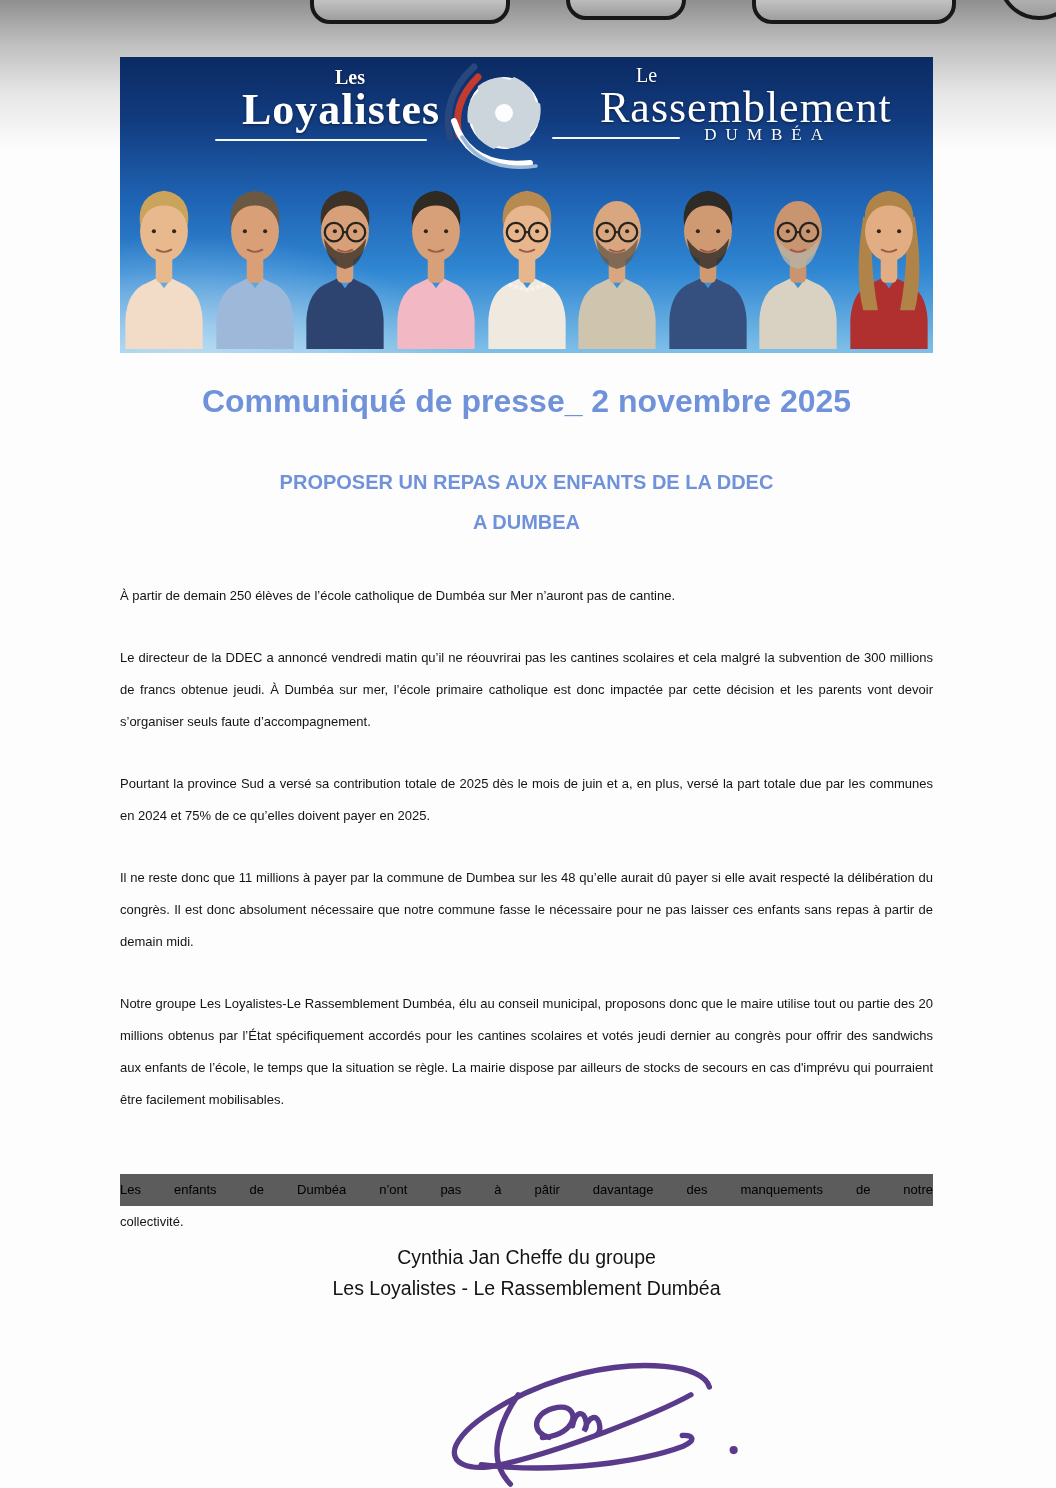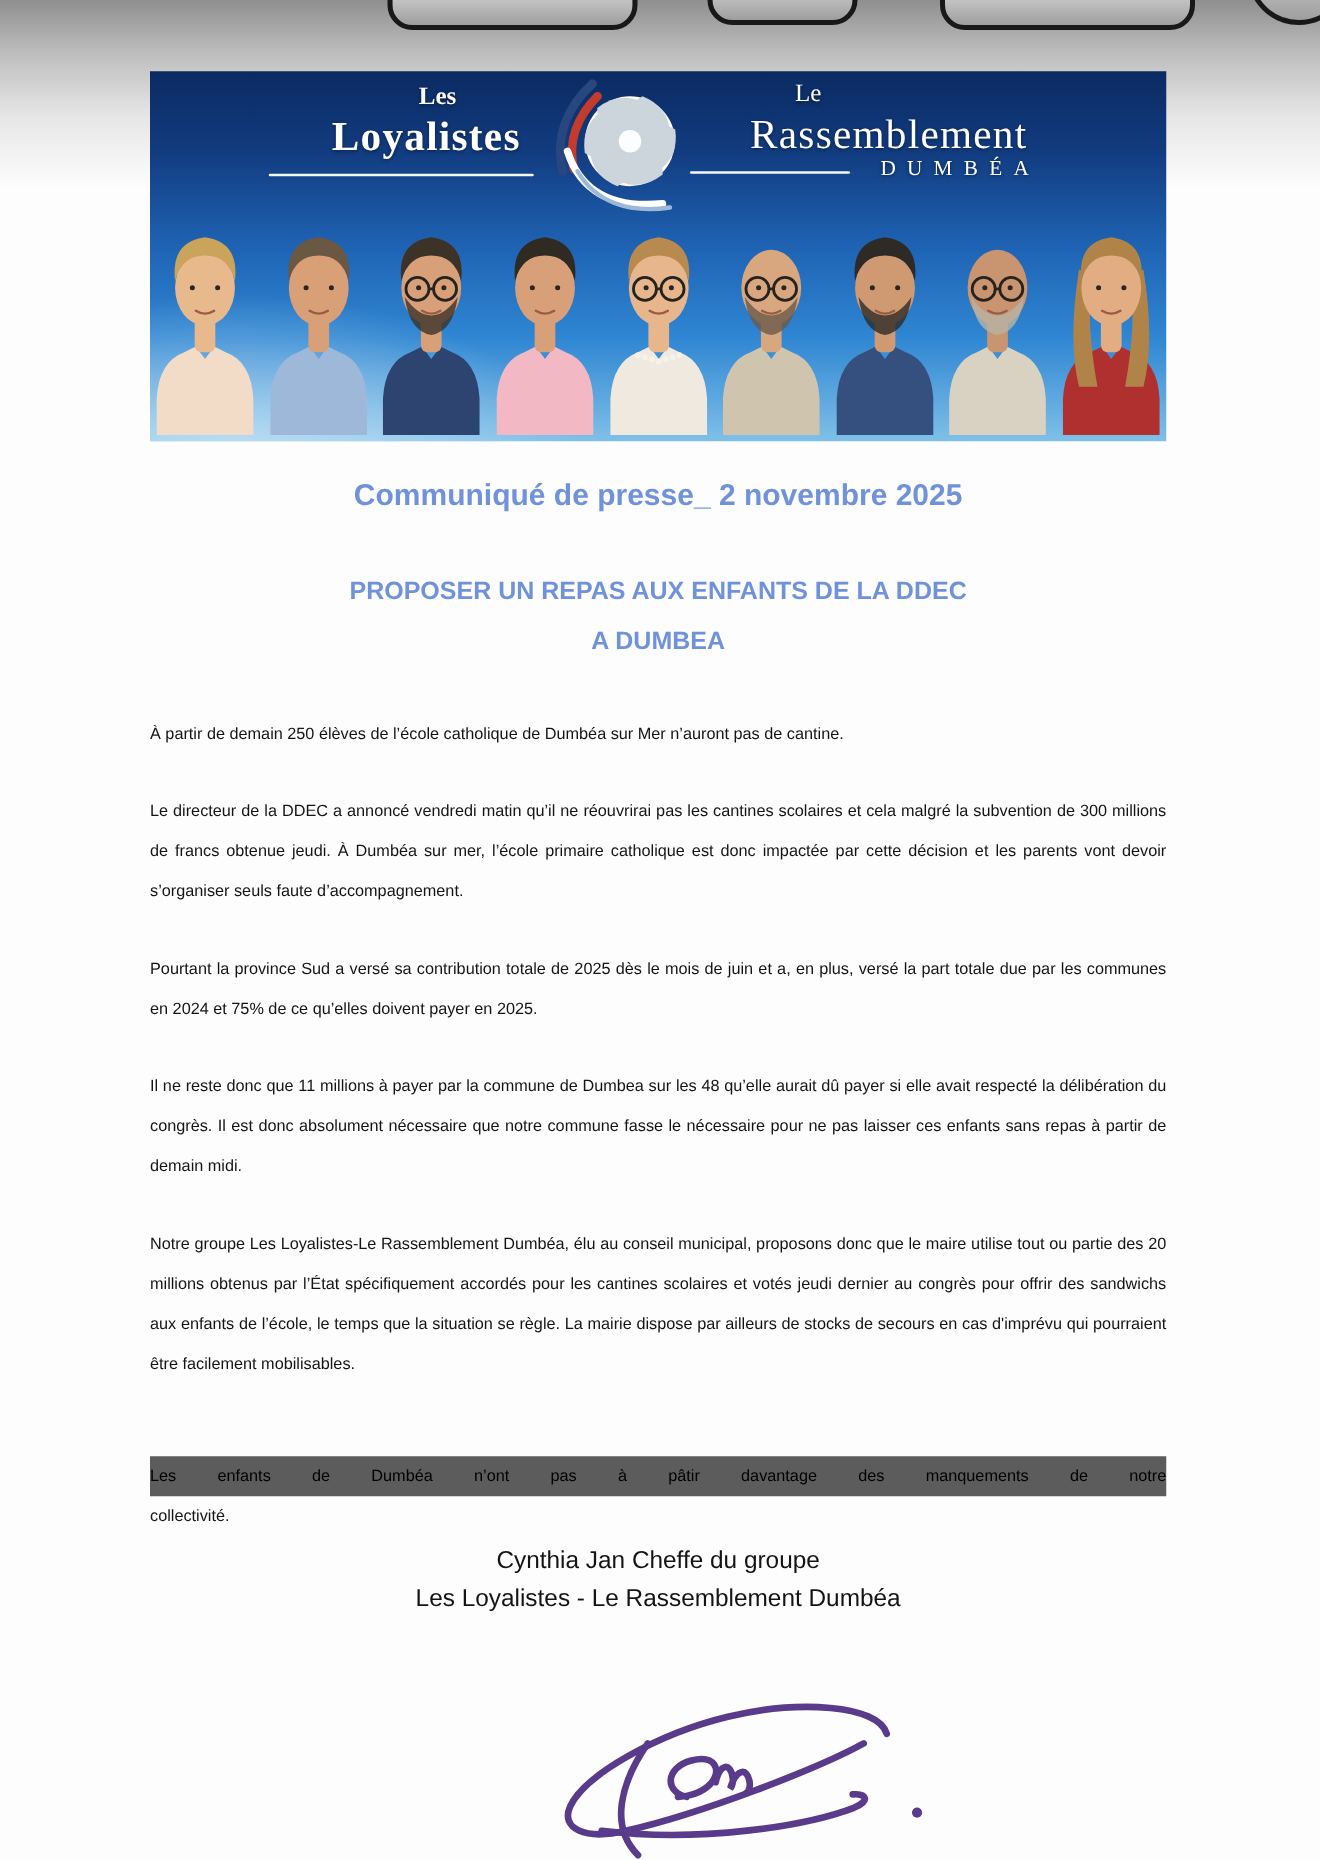--- a/index.html
+++ b/index.html
@@ -23,36 +23,36 @@
   .banner{position:relative; width:813px; height:296px; overflow:hidden;
     background:linear-gradient(180deg,#0b2a62 0%,#123c80 22%,#1f64b4 48%,#2f86d2 72%,#7fc0e8 100%);}
   .banner .glow{position:absolute; left:-60px; bottom:-40px; width:420px; height:160px;
     background:radial-gradient(ellipse at 30% 100%, rgba(214,234,248,.85), rgba(214,234,248,0) 70%);}
   .lockup{position:absolute; left:0; top:0; width:100%; height:118px; color:#fff;
     font-family:"Liberation Serif", serif; text-shadow:0 1px 3px rgba(0,0,0,.45);}
   .brand-left{position:absolute; left:111px; top:10px; width:220px; text-align:center;font-weight:bold;}
   .brand-right{position:absolute; left:432px; top:8px; width:300px;margin-left:48px;}
   .small-word{font-size:20px; line-height:20px;}
   .brand-left .small-word{margin-left:18px; text-align:center;}
-  .big-word{font-size:33px; line-height:46px; letter-spacing:1px;}
+  .big-word{font-size:44px; line-height:46px; letter-spacing:1px;}
   .rule{position:absolute; height:2px; background:#f4f8fc; border-radius:2px;}
   .rule.left{left:95px; top:82px; width:212px;}
   .rule.right{left:432px; top:80px; width:128px;}
   .brand-sub{position:absolute; left:512px; top:68px; width:200px; color:#fff;
     font-family:"Liberation Serif", serif; font-size:17px; letter-spacing:9px; text-align:right;
     text-shadow:0 1px 3px rgba(0,0,0,.45);}
   .logo-wrap{position:absolute; left:318px; top:6px; width:116px; height:112px;}
 
   
   .people{position:absolute; left:0; right:0; bottom:0; height:188px;
     display:flex; justify-content:space-between; align-items:flex-end;}
   .people .person{flex:0 0 auto; margin:0 -2px;}
 
   
-  .kicker{margin:30px 0 0 0; text-align:center; font-size:24px; font-weight:bold; color:var(--accent,#6f92da);}
+  .kicker{margin:30px 0 0 0; text-align:center; font-size:32px; font-weight:bold; color:var(--accent,#6f92da);}
   .doc-title{margin:42px 0 0 0; text-align:center; font-size:20px; font-weight:bold;
     color:var(--accent,#6f92da); line-height:40px;}
   .body-copy{margin-top:38px; color:#141414; font-size:13px; line-height:32px; text-align:justify;}
   .body-copy p{margin:0 0 30px 0;}
   .hl{display:inline-block; width:100%; background:var(--hl,#5c5c5c); color:#000;
     text-align:justify; text-align-last:justify;margin-top:28px;}
   .attribution{text-align:center; font-size:19.5px; line-height:31px; color:#141414; margin-top:2px;}
 
   .signature{position:absolute; left:425px; top:1352px; width:330px; height:136px;}
 </style>

